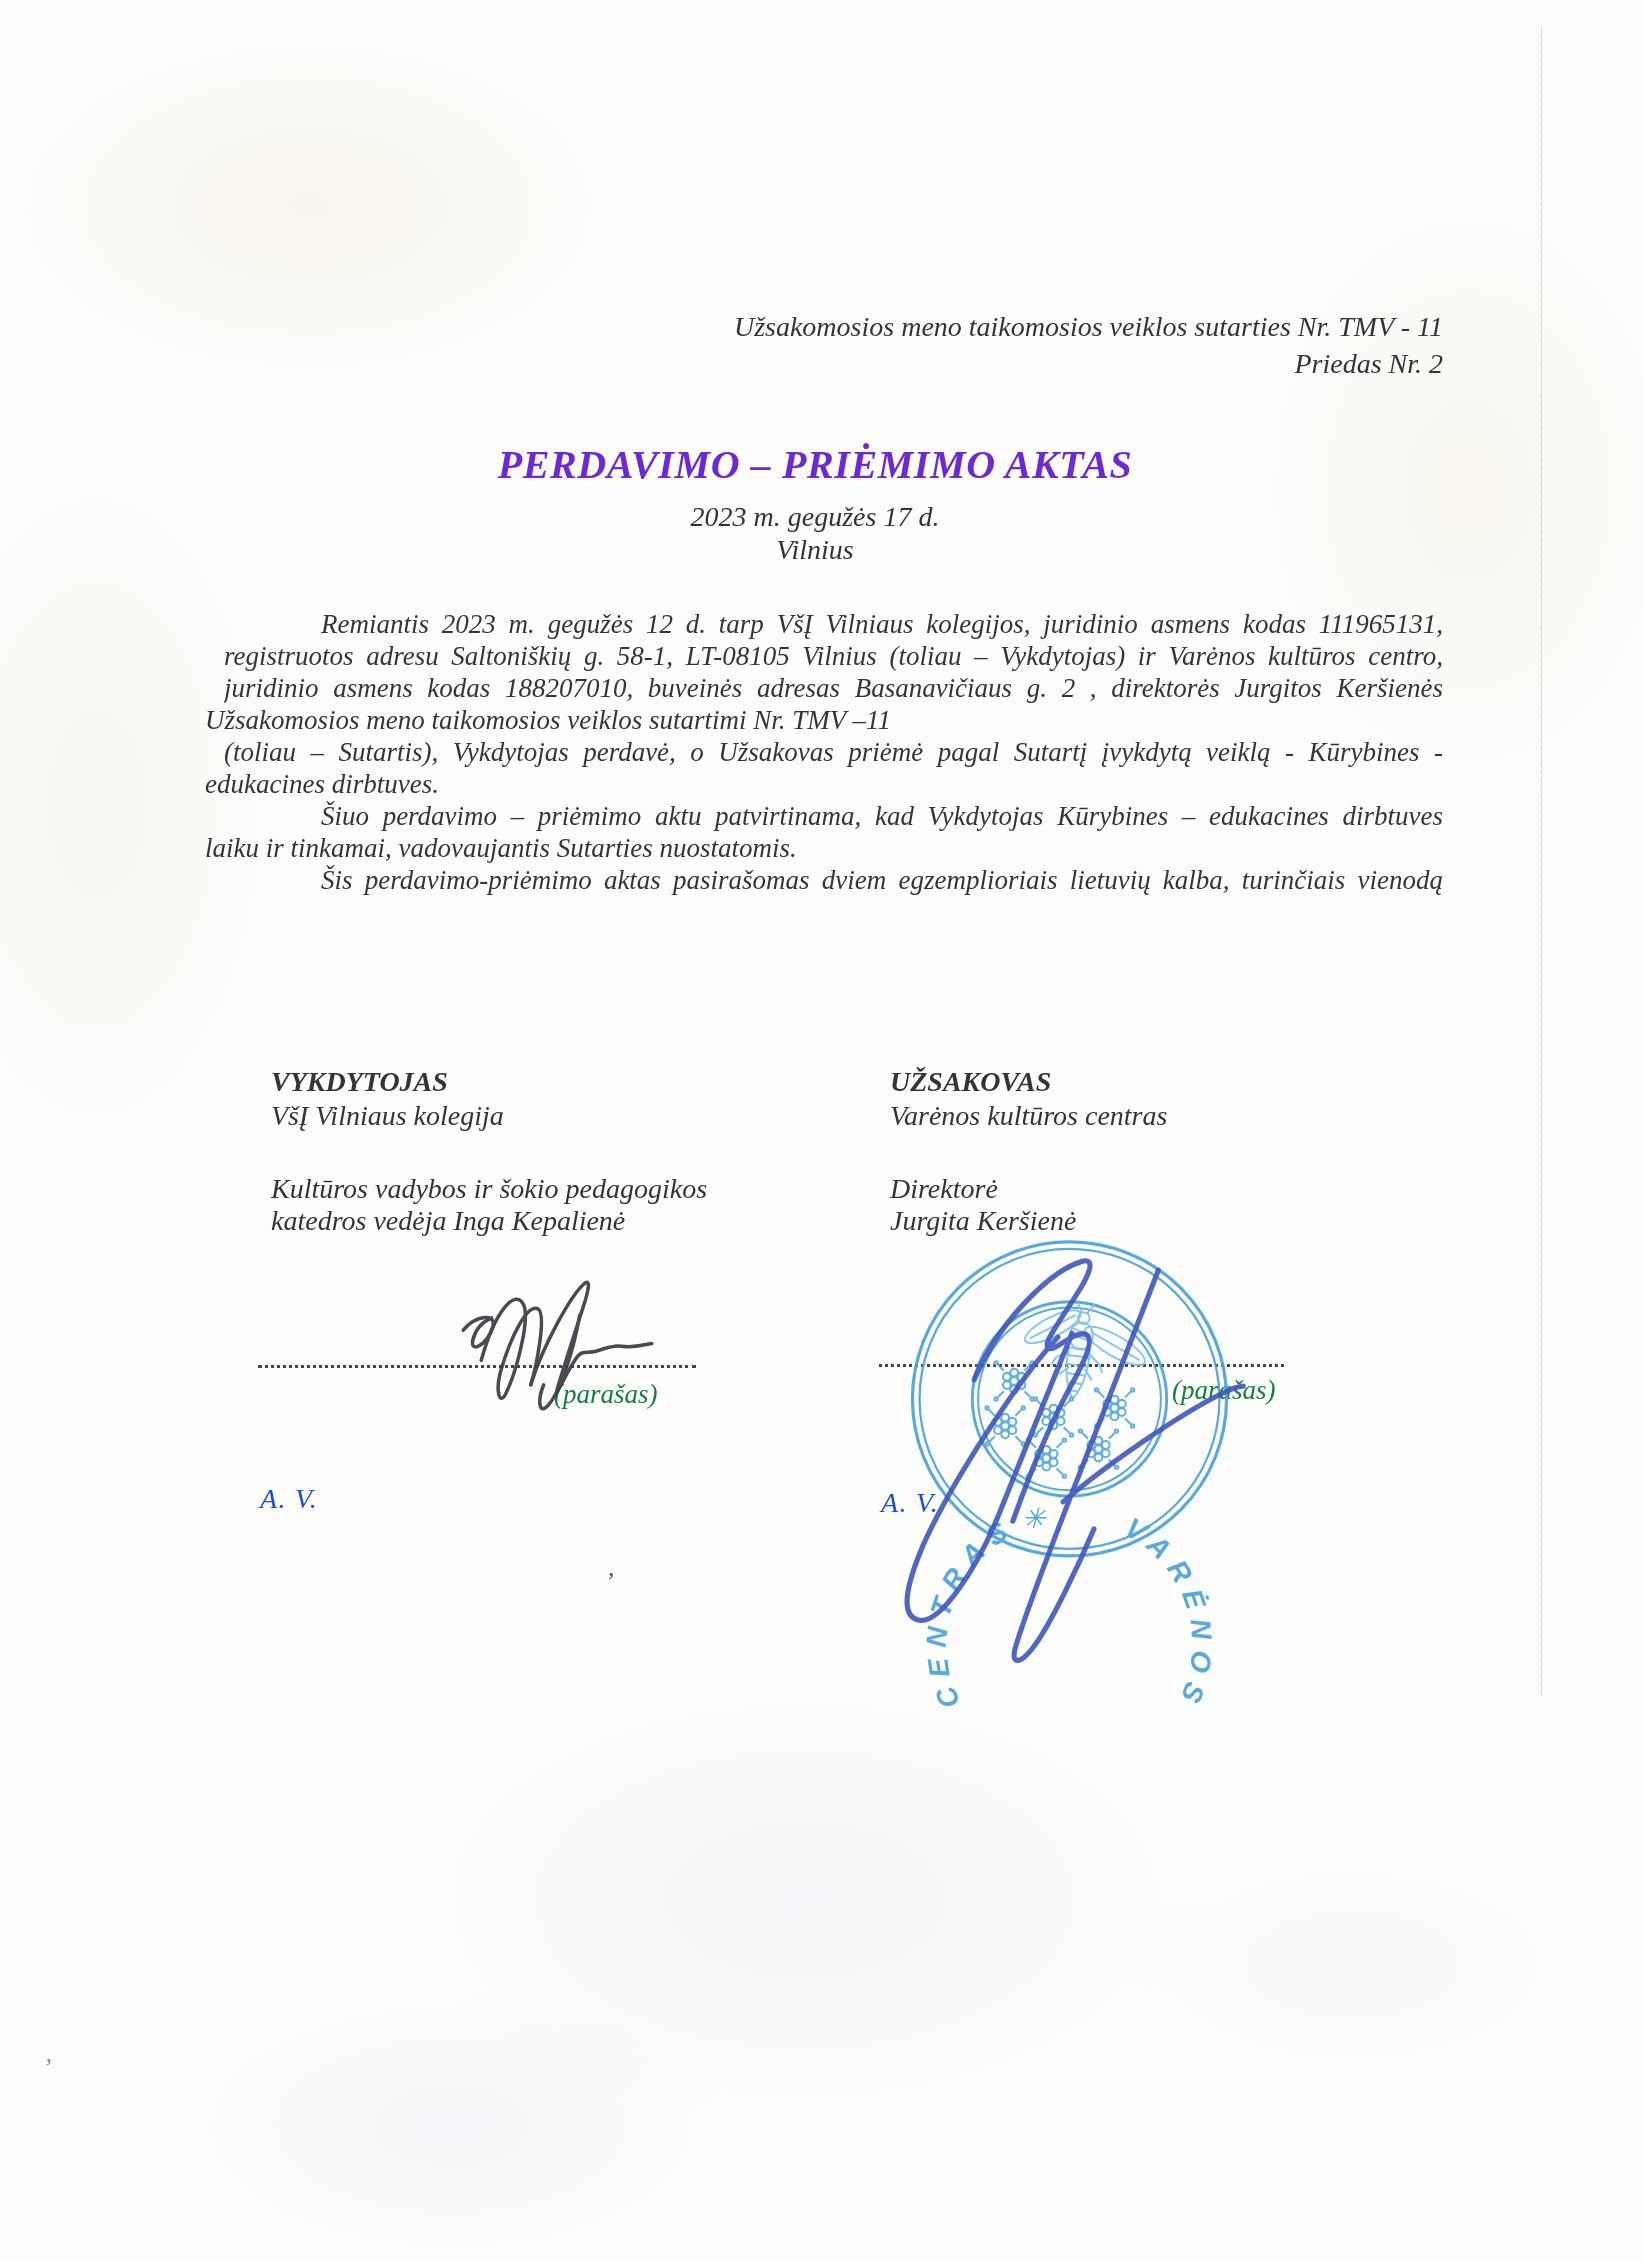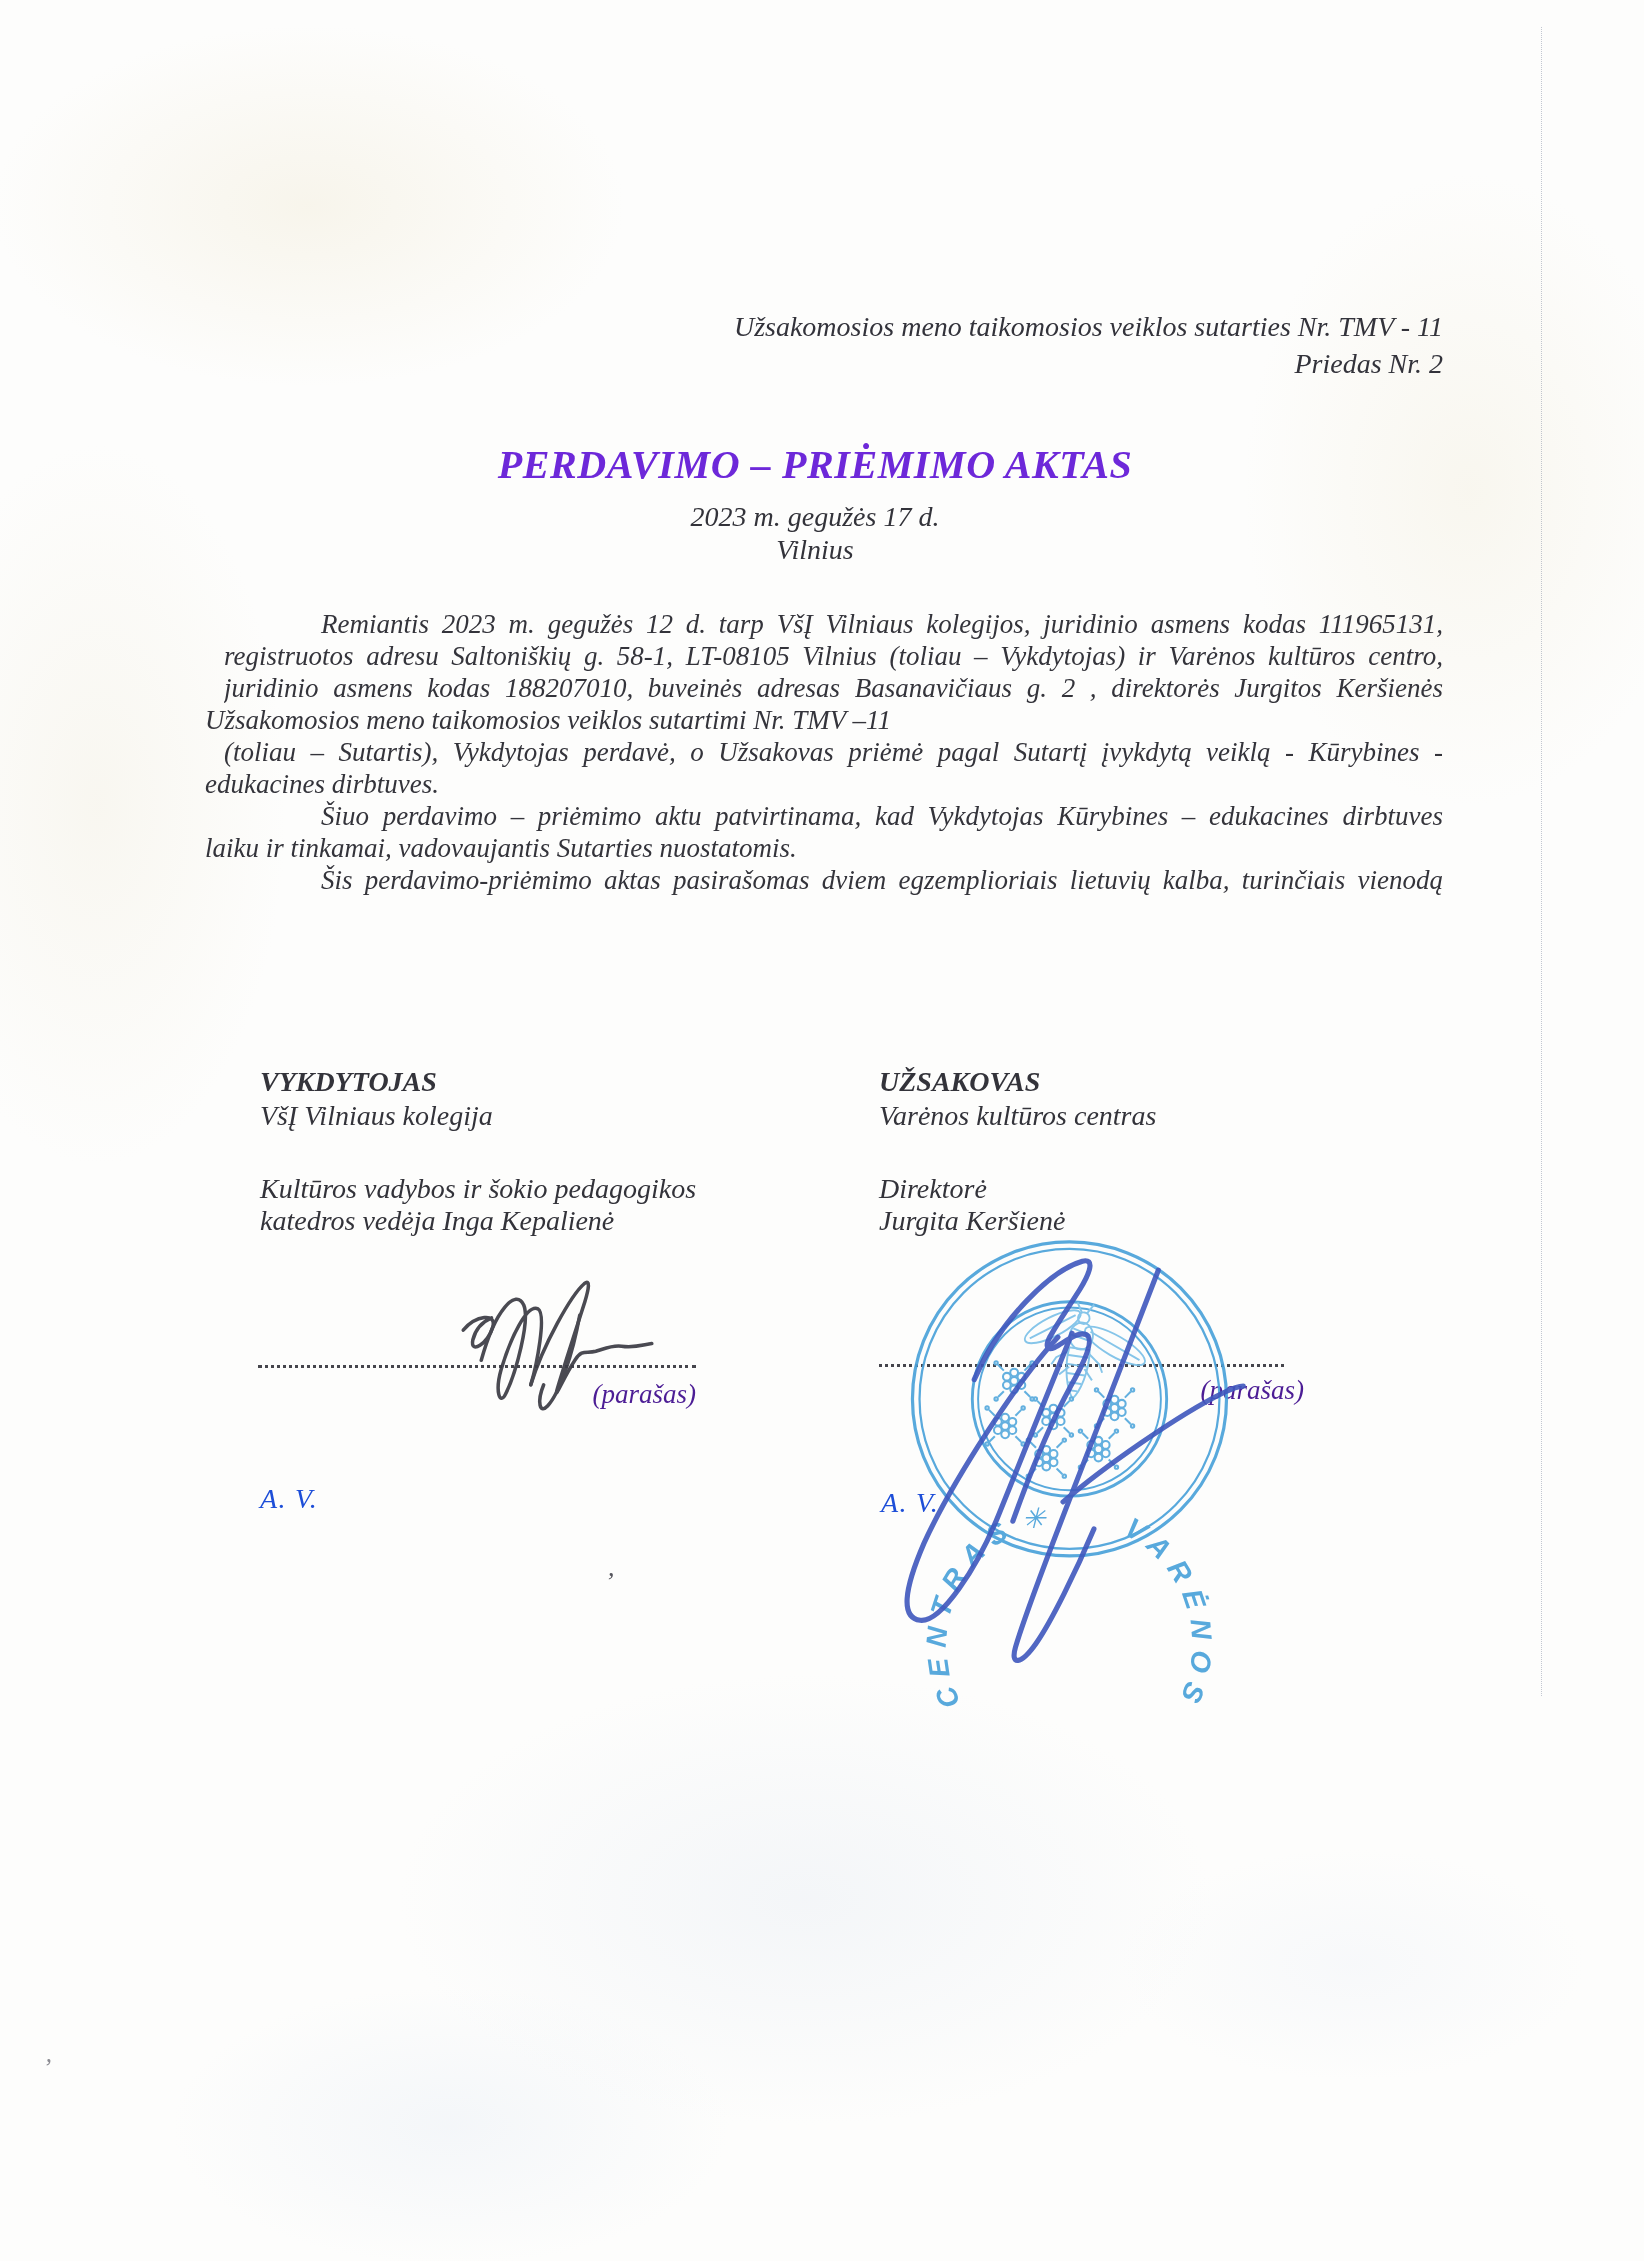--- a/index.html
+++ b/index.html
@@ -40,24 +40,24 @@
     position:absolute; left:0; top:500px; width:1630px;
     text-align:center; font-size:28px; line-height:33px;
   }
   .body-text {
     position:absolute; left:205px; top:608px; width:1238px;
     font-size:27px; color:#34343b;
   }
   .line { height:32px; line-height:32px; overflow:hidden; }
   .j { text-align:justify; text-align-last:justify;margin-left:19px; }
   .ind { text-indent:97px; }
-  .sig-row { position:absolute; font-size:28px; line-height:32px; white-space:nowrap; }
+  .sig-row { position:absolute; font-size:28px; line-height:32px; white-space:nowrap;margin-left:11px; }
   .bold { font-weight:bold; }
   .dotline { position:absolute; height:0; border-bottom:3.2px dotted #45454c; }
-  .parasas { position:absolute; font-size:27px; text-align:right; color:#4c1d95; }
+  .parasas { position:absolute; font-size:27px; text-align:left; color:#15803d; }
   .av { position:absolute; font-size:28px; letter-spacing:1.3px; color:#1d4ed8; }
   .speck { position:absolute; color:#55555c; }
   .overlay { position:absolute; left:245px; top:1211px; width:1044px; height:502px; pointer-events:none; }
 </style>
 </head>
 <body>
 
 <div class="page">
   <div class="texture"></div>
   <div class="scan-line"></div>

